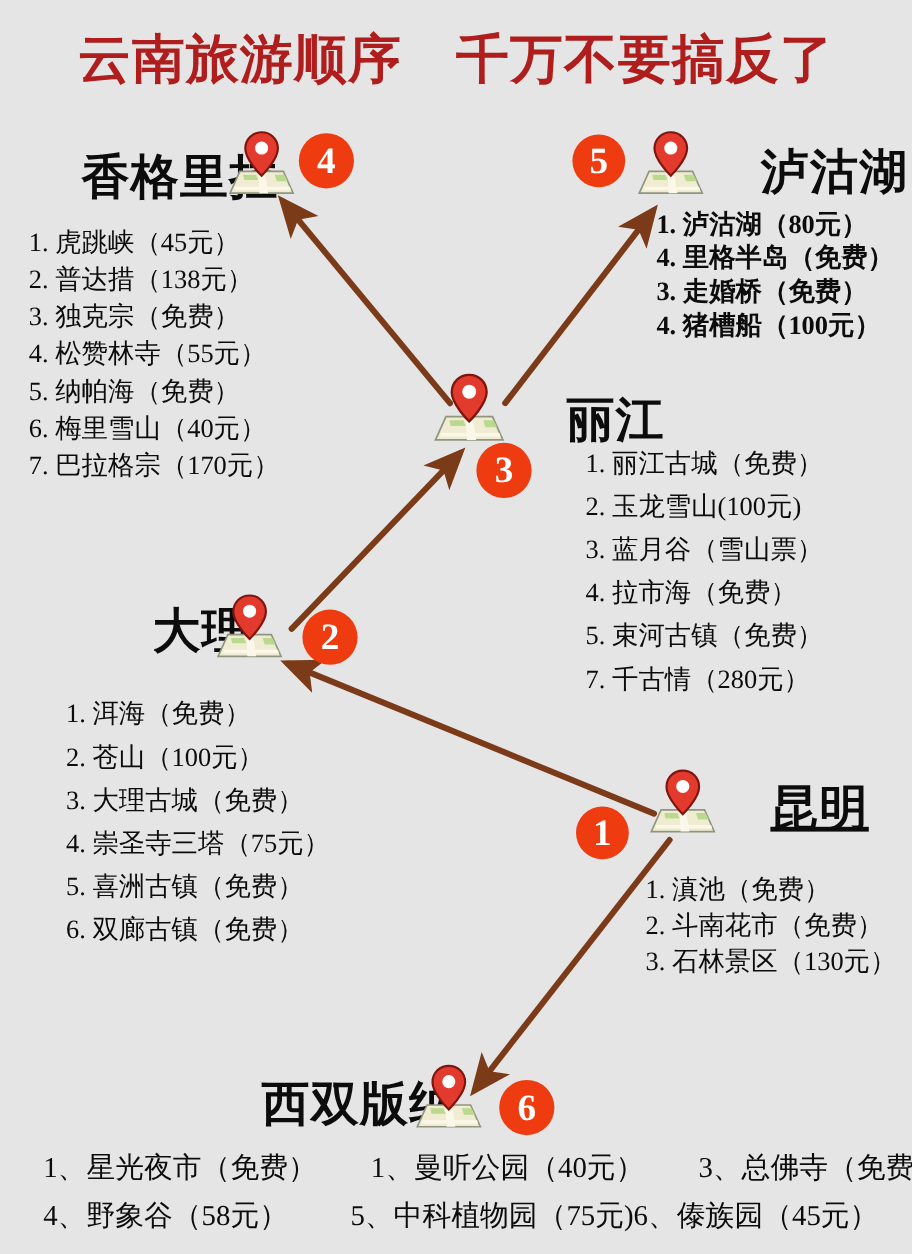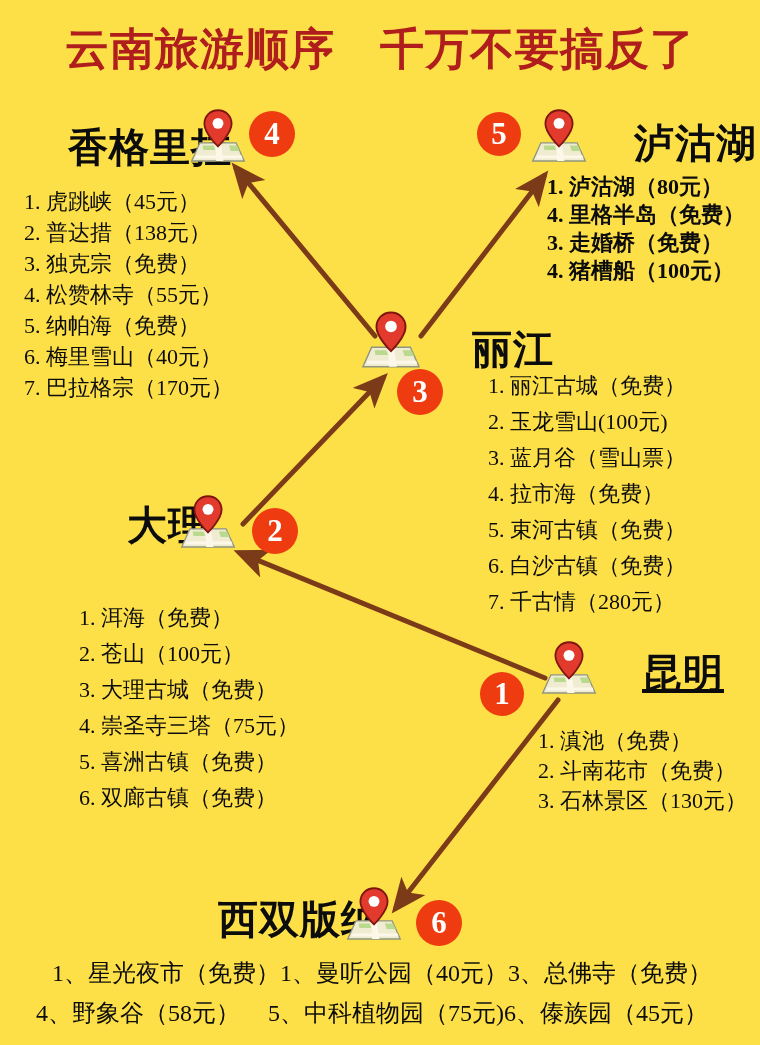--- a/index.html
+++ b/index.html
@@ -1,17 +1,17 @@
 <!DOCTYPE html>
 <html><head>
 <meta charset="utf-8">
 <style>
   html,body{margin:0;padding:0;background:#fff;}
   #canvas{
-    position:relative;width:760px;height:1045px;background:#fde047;overflow:hidden;
+    position:relative;width:760px;height:1045px;background:#e5e5e5;overflow:hidden;
     font-family:"Liberation Serif","DejaVu Serif",serif;color:#111;
   }
   .title{
     position:absolute;top:20px;left:0;width:760px;text-align:center;
     font-size:44px;font-weight:900;color:#b01d1d;letter-spacing:1px;white-space:nowrap;
   }
   .loc-name{
     position:absolute;font-size:40px;font-weight:bold;color:#0c0c0c;white-space:nowrap;letter-spacing:1px;margin-left:40px;
   }
   .map-icon{position:absolute;display:block;}
@@ -106,38 +106,37 @@
       </svg>
     </span>
     <span class="loc-name" style="left:432px;top:322px;">丽江</span>
     <span class="badge" style="left:397px;top:369px;">3</span>
     <div class="alist" style="left:488px;top:368px;--lh:36px;">
       <div>1. 丽江古城（免费）</div>
       <div>2. 玉龙雪山(100元)</div>
       <div>3. 蓝月谷（雪山票）</div>
       <div>4. 拉市海（免费）</div>
       <div>5. 束河古镇（免费）</div>
-      <div>6. 白沙古镇（免费）</div>
       <div>7. 千古情（280元）</div>
     </div>
 
     <span class="loc-name" style="left:87px;top:498px;">大理</span>
     <span class="map-icon" style="left:179px;top:494px;">
       <svg viewBox="0 0 64 62" width="58" height="57">
         <polygon points="12,38 52,38 61,58 3,58" fill="#f0ecd2" stroke="#8f957f" stroke-width="1.5"></polygon>
         <polygon points="15,41 27,41 29,46 16,46" fill="#b9d98e"></polygon>
         <polygon points="44,41 53,41 56,47 46,47" fill="#b9d98e"></polygon>
         <polygon points="8,52 58,52 59,55 7,55" fill="#fbf8ea"></polygon>
         <polygon points="29,38 35,38 38,58 30,58" fill="#fbf8ea"></polygon>
         <path d="M32 2 C23.5 2 17 8.5 17 17 C17 27.5 32 42 32 42 C32 42 47 27.5 47 17 C47 8.5 40.5 2 32 2 Z" fill="#e23b2e" stroke="#7e150e" stroke-width="2"></path>
         <circle cx="32" cy="16.5" r="6" fill="#ffffff"></circle>
       </svg>
     </span>
     <span class="badge" style="left:252px;top:508px;">2</span>
-    <div class="alist" style="left:55px;top:600px;margin-left:24px;--lh:36px;">
+    <div class="alist" style="left:55px;top:577px;--lh:36px;">
       <div>1. 洱海（免费）</div>
       <div>2. 苍山（100元）</div>
       <div>3. 大理古城（免费）</div>
       <div>4. 崇圣寺三塔（75元）</div>
       <div>5. 喜洲古镇（免费）</div>
       <div>6. 双廊古镇（免费）</div>
     </div>
 
     <span class="badge" style="left:480px;top:672px;width:44px;height:44px;line-height:44px;">1</span>
     <span class="map-icon" style="left:540px;top:640px;">
@@ -165,25 +164,25 @@
         <polygon points="15,41 27,41 29,46 16,46" fill="#b9d98e"></polygon>
         <polygon points="44,41 53,41 56,47 46,47" fill="#b9d98e"></polygon>
         <polygon points="8,52 58,52 59,55 7,55" fill="#fbf8ea"></polygon>
         <polygon points="29,38 35,38 38,58 30,58" fill="#fbf8ea"></polygon>
         <path d="M32 2 C23.5 2 17 8.5 17 17 C17 27.5 32 42 32 42 C32 42 47 27.5 47 17 C47 8.5 40.5 2 32 2 Z" fill="#e23b2e" stroke="#7e150e" stroke-width="2"></path>
         <circle cx="32" cy="16.5" r="6" fill="#ffffff"></circle>
       </svg>
     </span>
     <span class="badge" style="left:416px;top:900px;">6</span>
 
-    <div class="bottom-row" style="left:36px;top:957px;width:692px;justify-content:center;">
+    <div class="bottom-row" style="left:36px;top:957px;width:692px;justify-content:flex-start;gap:45px;">
       <span>1、星光夜市（免费）</span>
       <span>1、曼听公园（40元）</span>
       <span>3、总佛寺（免费）</span>
     </div>
     <div class="bottom-row" style="left:36px;top:997px;width:692px;">
       <span>4、野象谷（58元）</span>
-      <span style="margin-left:28px;">5、中科植物园（75元)</span>
+      <span style="margin-left:52px;">5、中科植物园（75元)</span>
       <span>6、傣族园（45元）</span>
     </div>
   </div>
 
 </div>
 
 </body></html>

